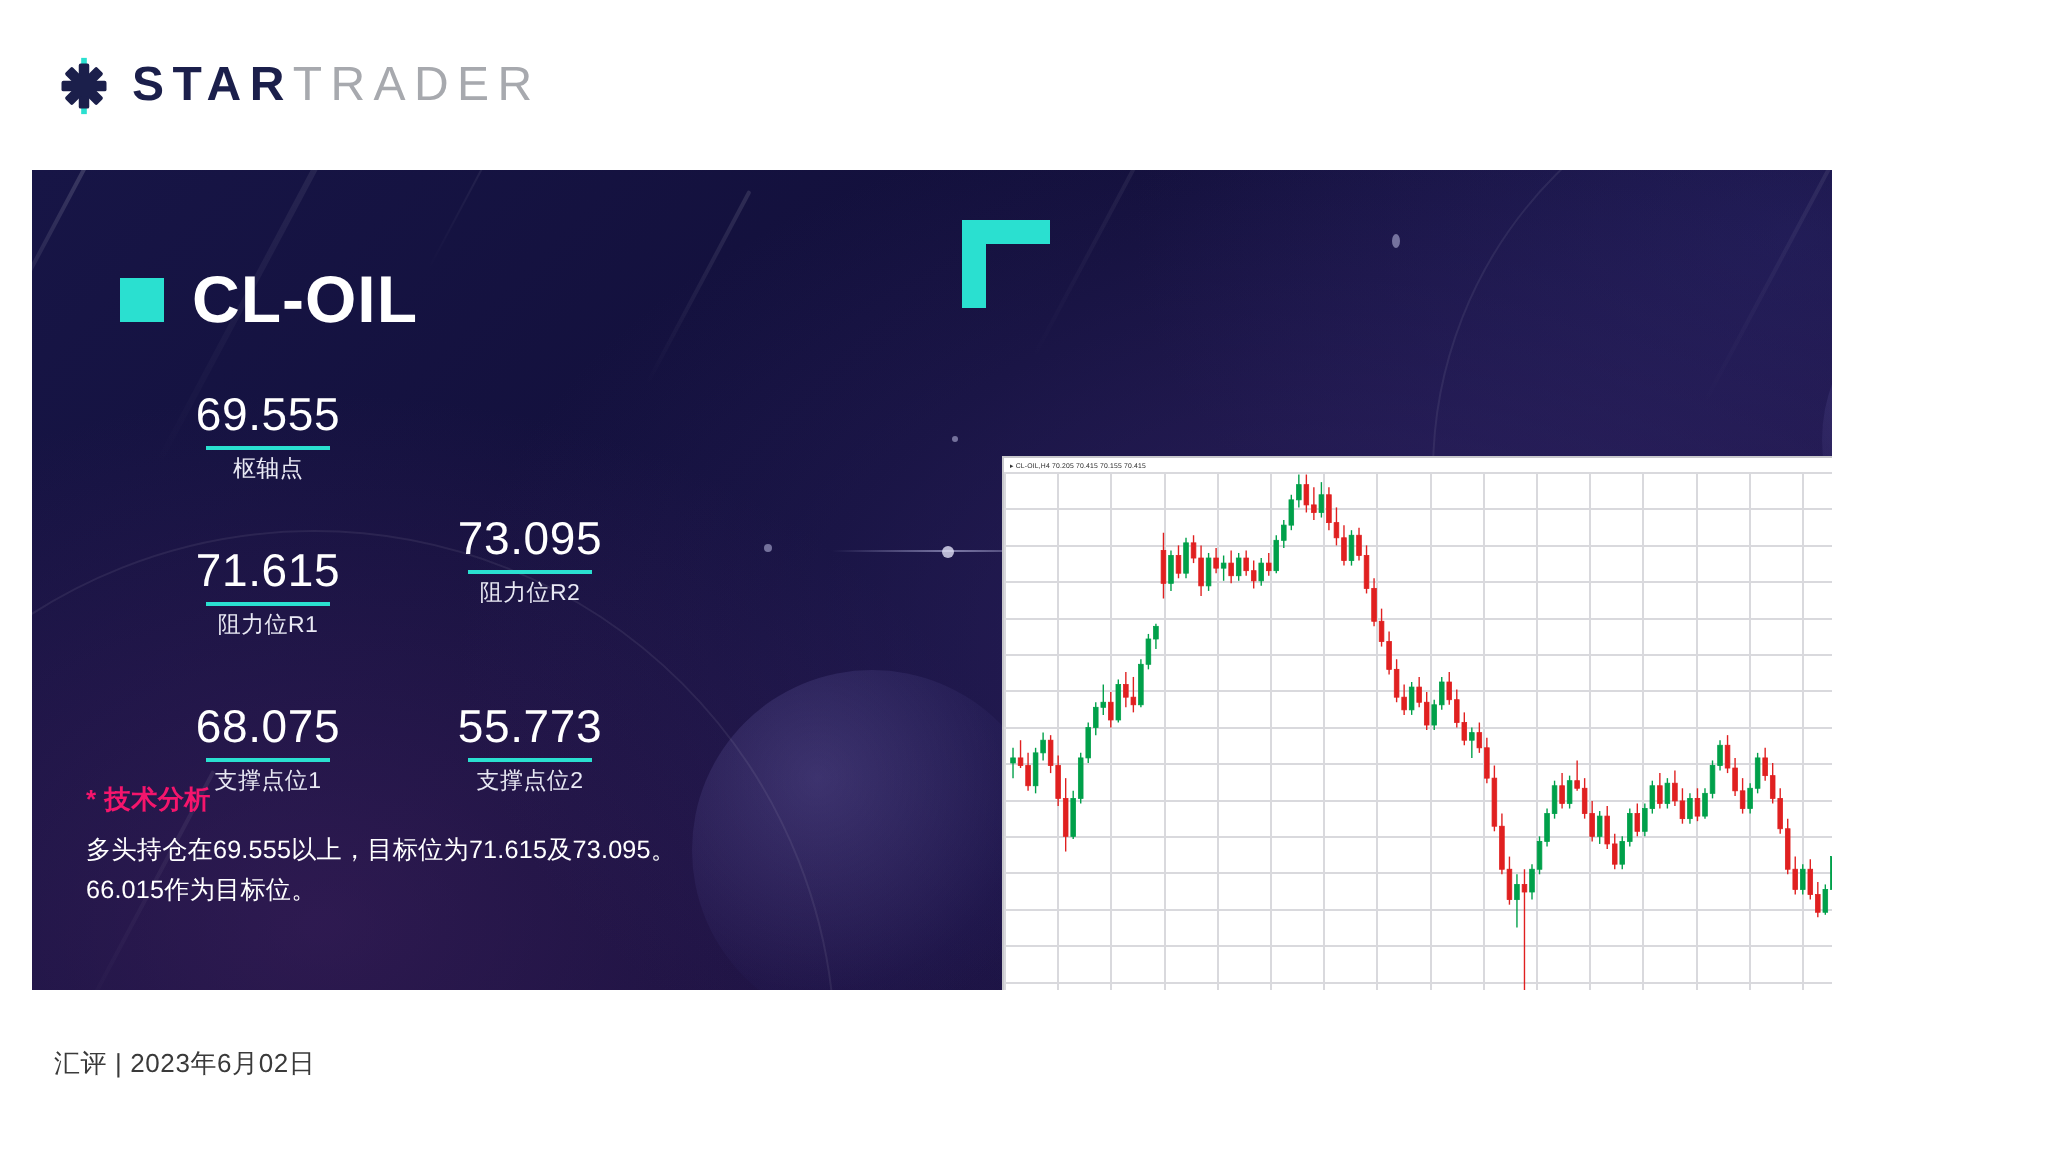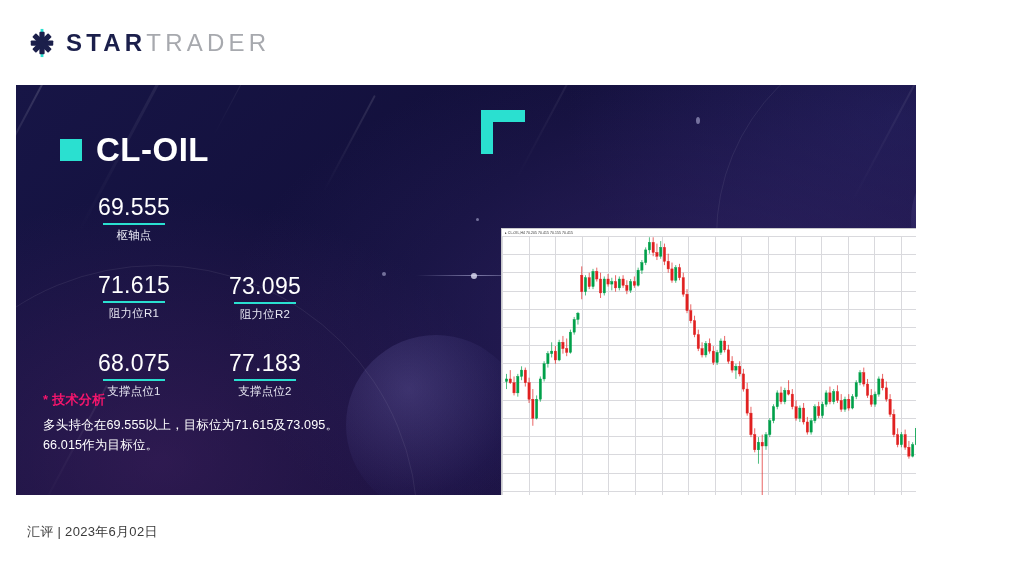--- a/index.html
+++ b/index.html
@@ -43,21 +43,21 @@
   .title-text{color:#ffffff;font-size:33px;font-weight:bold;letter-spacing:.5px;line-height:1;}
 
   .levels{position:absolute;left:44px;top:110px;width:330px;}
   .lvl{position:absolute;text-align:center;}
   .lvl .val{color:#ffffff;font-size:23px;font-weight:normal;line-height:1.05;letter-spacing:.3px;}
   .lvl .bar{height:2px;background:#2ae0d0;margin:4px auto 4px;width:62px;}
   .lvl .lbl{color:#e9e9f4;font-size:11.5px;line-height:1.1;letter-spacing:.2px;}
 
   .lvl-pivot{left:14px;top:0;width:120px;}
   .lvl-r1{left:14px;top:78px;width:120px;}
-  .lvl-r2{left:145px;top:79px;width:120px;}
+  .lvl-r2{left:145px;top:62px;width:120px;}
   .lvl-s1{left:14px;top:156px;width:120px;}
   .lvl-s2{left:145px;top:156px;width:120px;}
 
   .analysis{position:absolute;left:27px;top:306px;width:380px;}
   .analysis-head{color:#f5156c;font-size:13px;font-weight:bold;letter-spacing:.3px;margin-bottom:6px;}
   .analysis-body{color:#ffffff;font-size:12.6px;line-height:1.62;letter-spacing:.1px;}
   .analysis-body div{white-space:nowrap;}
 
   
   .chart-wrap{position:absolute;left:455px;top:25px;width:545px;height:365px;}
@@ -154,21 +154,21 @@
           <div class="val">73.095</div>
           <div class="bar"></div>
           <div class="lbl">阻力位R2</div>
         </div>
         <div class="lvl lvl-s1">
           <div class="val">68.075</div>
           <div class="bar"></div>
           <div class="lbl">支撑点位1</div>
         </div>
         <div class="lvl lvl-s2">
-          <div class="val">77.183</div>
+          <div class="val">55.773</div>
           <div class="bar"></div>
           <div class="lbl">支撑点位2</div>
         </div>
       </div>
 
       <div class="analysis">
         <div class="analysis-head">* 技术分析</div>
         <div class="analysis-body">
           <div>多头持仓在69.555以上，目标位为71.615及73.095。</div>
           <div>66.015作为目标位。</div>

